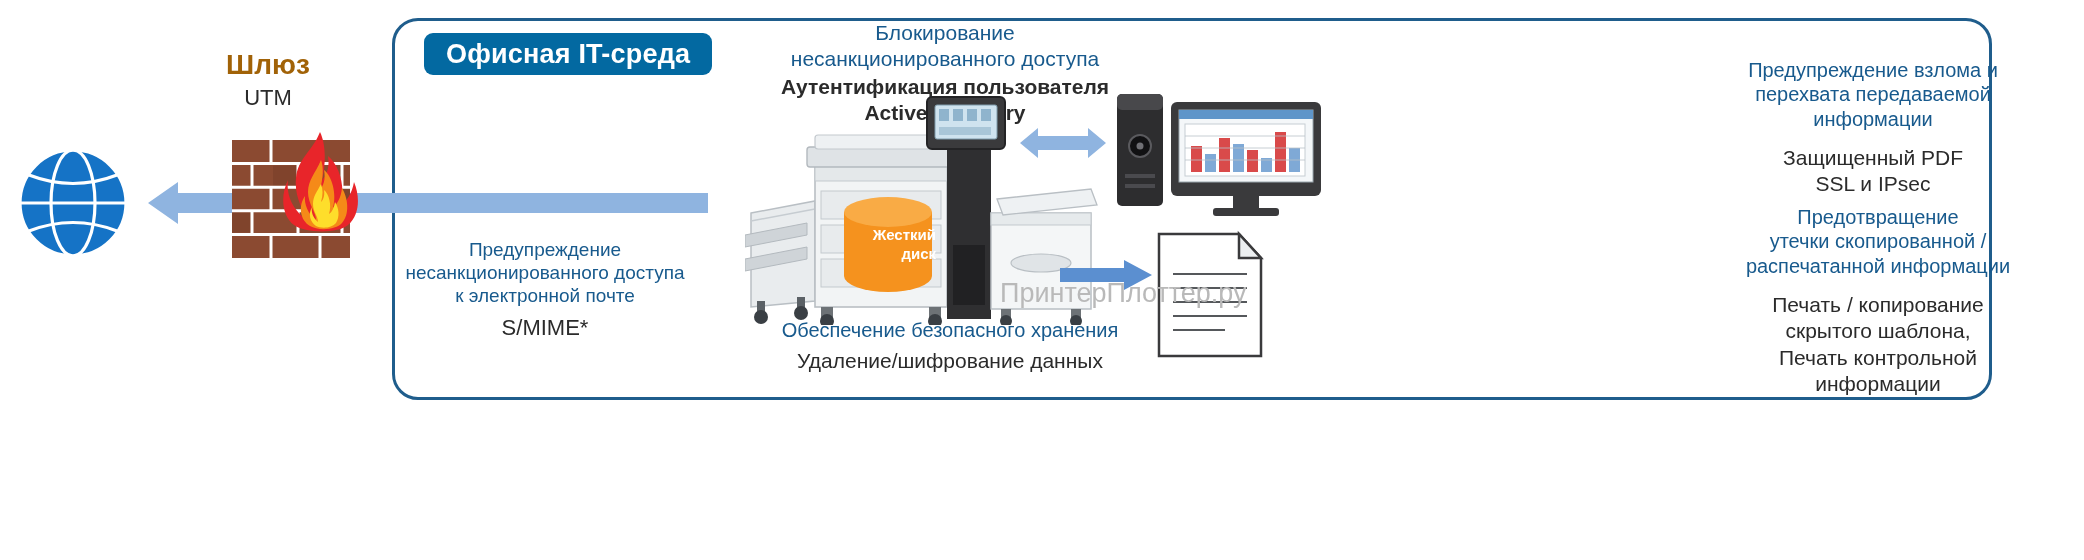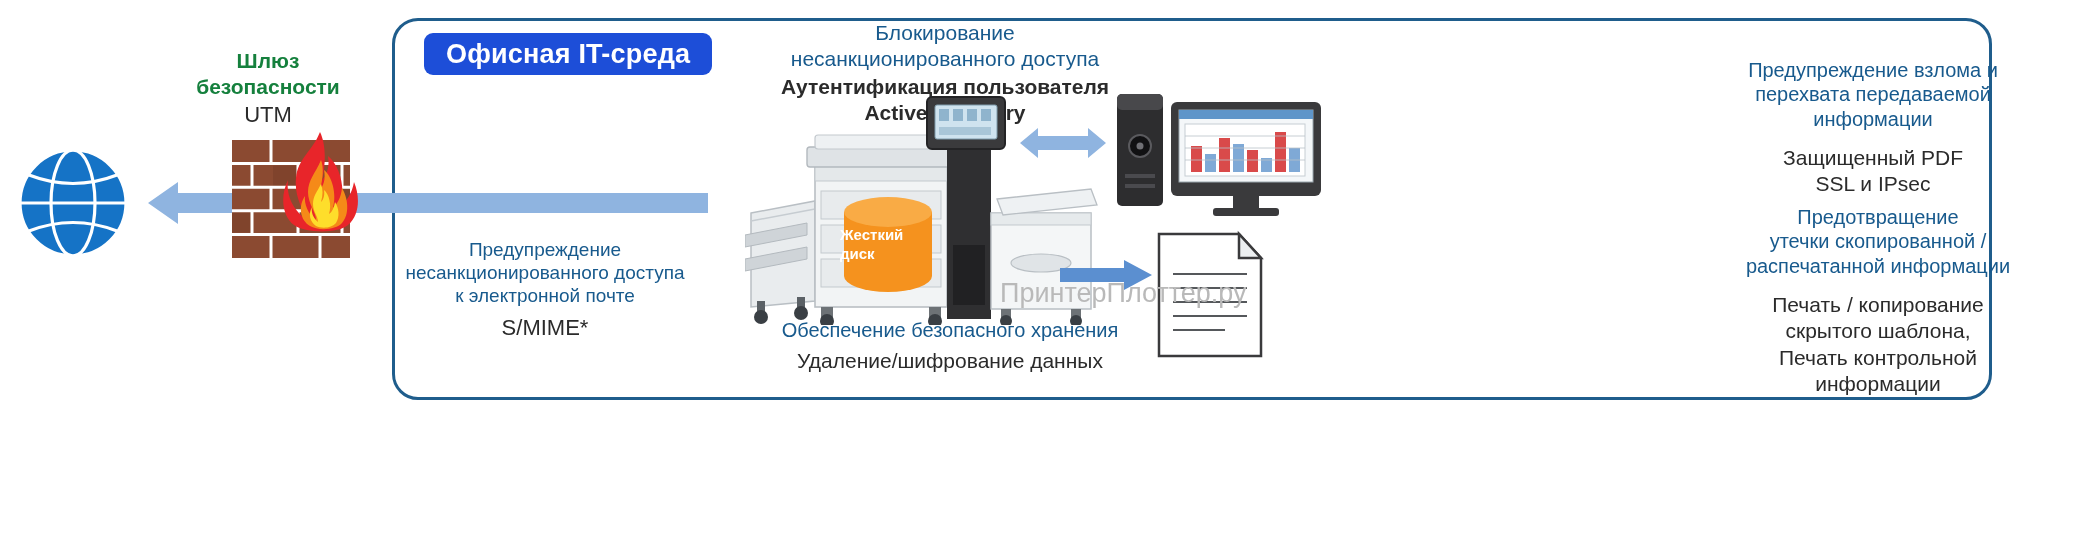--- a/index.html
+++ b/index.html
@@ -10,38 +10,38 @@
   .blue-head{color:#185a8d;font-weight:normal;line-height:1.22;text-align:center;}
   .sub{color:#2b2b2b;font-weight:normal;line-height:1.25;text-align:center;}
 
   
   #office-panel{
     left:392px;top:18px;width:1600px;height:382px;
     border:3px solid #1f5d8c;border-radius:26px;background:transparent;box-sizing:border-box;
   }
   #office-badge{
     left:424px;top:33px;height:42px;
-    background:#1d4ed8;border-radius:9px;color:#fff;
+    background:#0369a1;border-radius:9px;color:#fff;
     font-size:27px;font-weight:bold;letter-spacing:.2px;
     display:flex;align-items:center;justify-content:center;padding:0 22px;
   }
 
   
   #globe{left:18px;top:148px;width:110px;height:110px;}
 
   
   #flow-arrow{left:148px;top:180px;width:560px;height:46px;}
 
   
   #firewall{left:232px;top:140px;width:118px;height:118px;}
   #flame{left:282px;top:130px;width:78px;height:104px;}
 
   
   #gateway-label{left:168px;top:48px;width:200px;text-align:center;}
-  #gateway-label .l1{font-size:21px;color:#15803d;font-weight:bold;line-height:1.24;}
+  #gateway-label .l1{font-size:28px;color:#a16207;font-weight:bold;line-height:1.24;}
   #gateway-label .l2{font-size:22px;color:#2b2b2b;margin-top:2px;}
 
   #email-block{left:395px;top:238px;width:300px;}
   #email-block .blue-head{font-size:19px;}
   #email-block .sub{font-size:22px;margin-top:6px;}
 
   #auth-block{left:700px;top:20px;width:490px;}
   #auth-block .blue-head{font-size:21px;}
   #auth-block .sub{font-size:21px;margin-top:3px;font-weight:bold;}
 
@@ -53,21 +53,21 @@
   #net-block .blue-head{font-size:20px;}
   #net-block .sub{font-size:21px;margin-top:14px;}
 
   #leak-block{left:1668px;top:205px;width:420px;}
   #leak-block .blue-head{font-size:20px;}
   #leak-block .sub{font-size:21px;margin-top:14px;}
 
   
   #mfp{left:745px;top:95px;width:360px;height:230px;}
   #hdd{left:840px;top:196px;width:96px;height:96px;}
-  #hdd-label{left:840px;top:226px;width:96px;text-align:left;color:#fff;font-weight:bold;font-size:15px;line-height:1.25;}
+  #hdd-label{left:840px;top:226px;width:96px;text-align:right;color:#fff;font-weight:bold;font-size:15px;line-height:1.25;}
   #monitor{left:1115px;top:88px;width:210px;height:135px;}
   #doc{left:1155px;top:230px;width:110px;height:130px;}
   #arrow-mon{left:1020px;top:125px;width:86px;height:36px;}
   #arrow-doc{left:1060px;top:258px;width:92px;height:34px;}
 
   #watermark{left:1000px;top:278px;color:#b9b9b9;font-size:27px;white-space:nowrap;}
 </style>
 </head>
 <body>
 
@@ -123,21 +123,20 @@
   </svg>
 
   <svg class="abs" id="flame" viewBox="0 0 78 104">
     <path d="M38 2 C30 22 16 28 14 48 C12 68 22 78 22 88 C10 78 4 64 6 50 C-2 66 0 86 12 95 C22 103 56 104 66 95 C78 85 78 66 72 52 C70 64 64 72 58 76 C64 58 58 36 46 26 C48 38 44 46 40 50 C44 34 44 14 38 2 Z" fill="#e8252a"></path>
     <path d="M39 30 C33 44 26 50 26 62 C26 74 34 82 34 90 C26 84 22 74 23 66 C16 76 18 90 28 96 C36 101 54 100 60 93 C68 84 66 68 60 58 C59 68 55 74 51 78 C55 64 50 46 42 40 C44 50 41 56 38 60 C41 48 42 38 39 30 Z" fill="#f58a18"></path>
     <path d="M39 54 C35 62 31 66 31 74 C31 82 36 86 36 92 C31 88 29 82 30 77 C26 84 28 92 34 96 C40 99 50 98 54 93 C58 87 57 78 53 72 C52 78 50 82 47 84 C50 75 47 64 42 60 C43 66 41 70 39 72 C41 65 41 59 39 54 Z" fill="#fede2b"></path>
   </svg>
 
   <div class="abs" id="gateway-label">
     <div class="l1">Шлюз</div>
-    <div class="l1">безопасности</div>
     <div class="l2">UTM</div>
   </div>
 
   <div class="abs" id="email-block">
     <div class="blue-head">
       <div>Предупреждение</div>
       <div>несанкционированного доступа</div>
       <div>к электронной почте</div>
     </div>
     <div class="sub">

